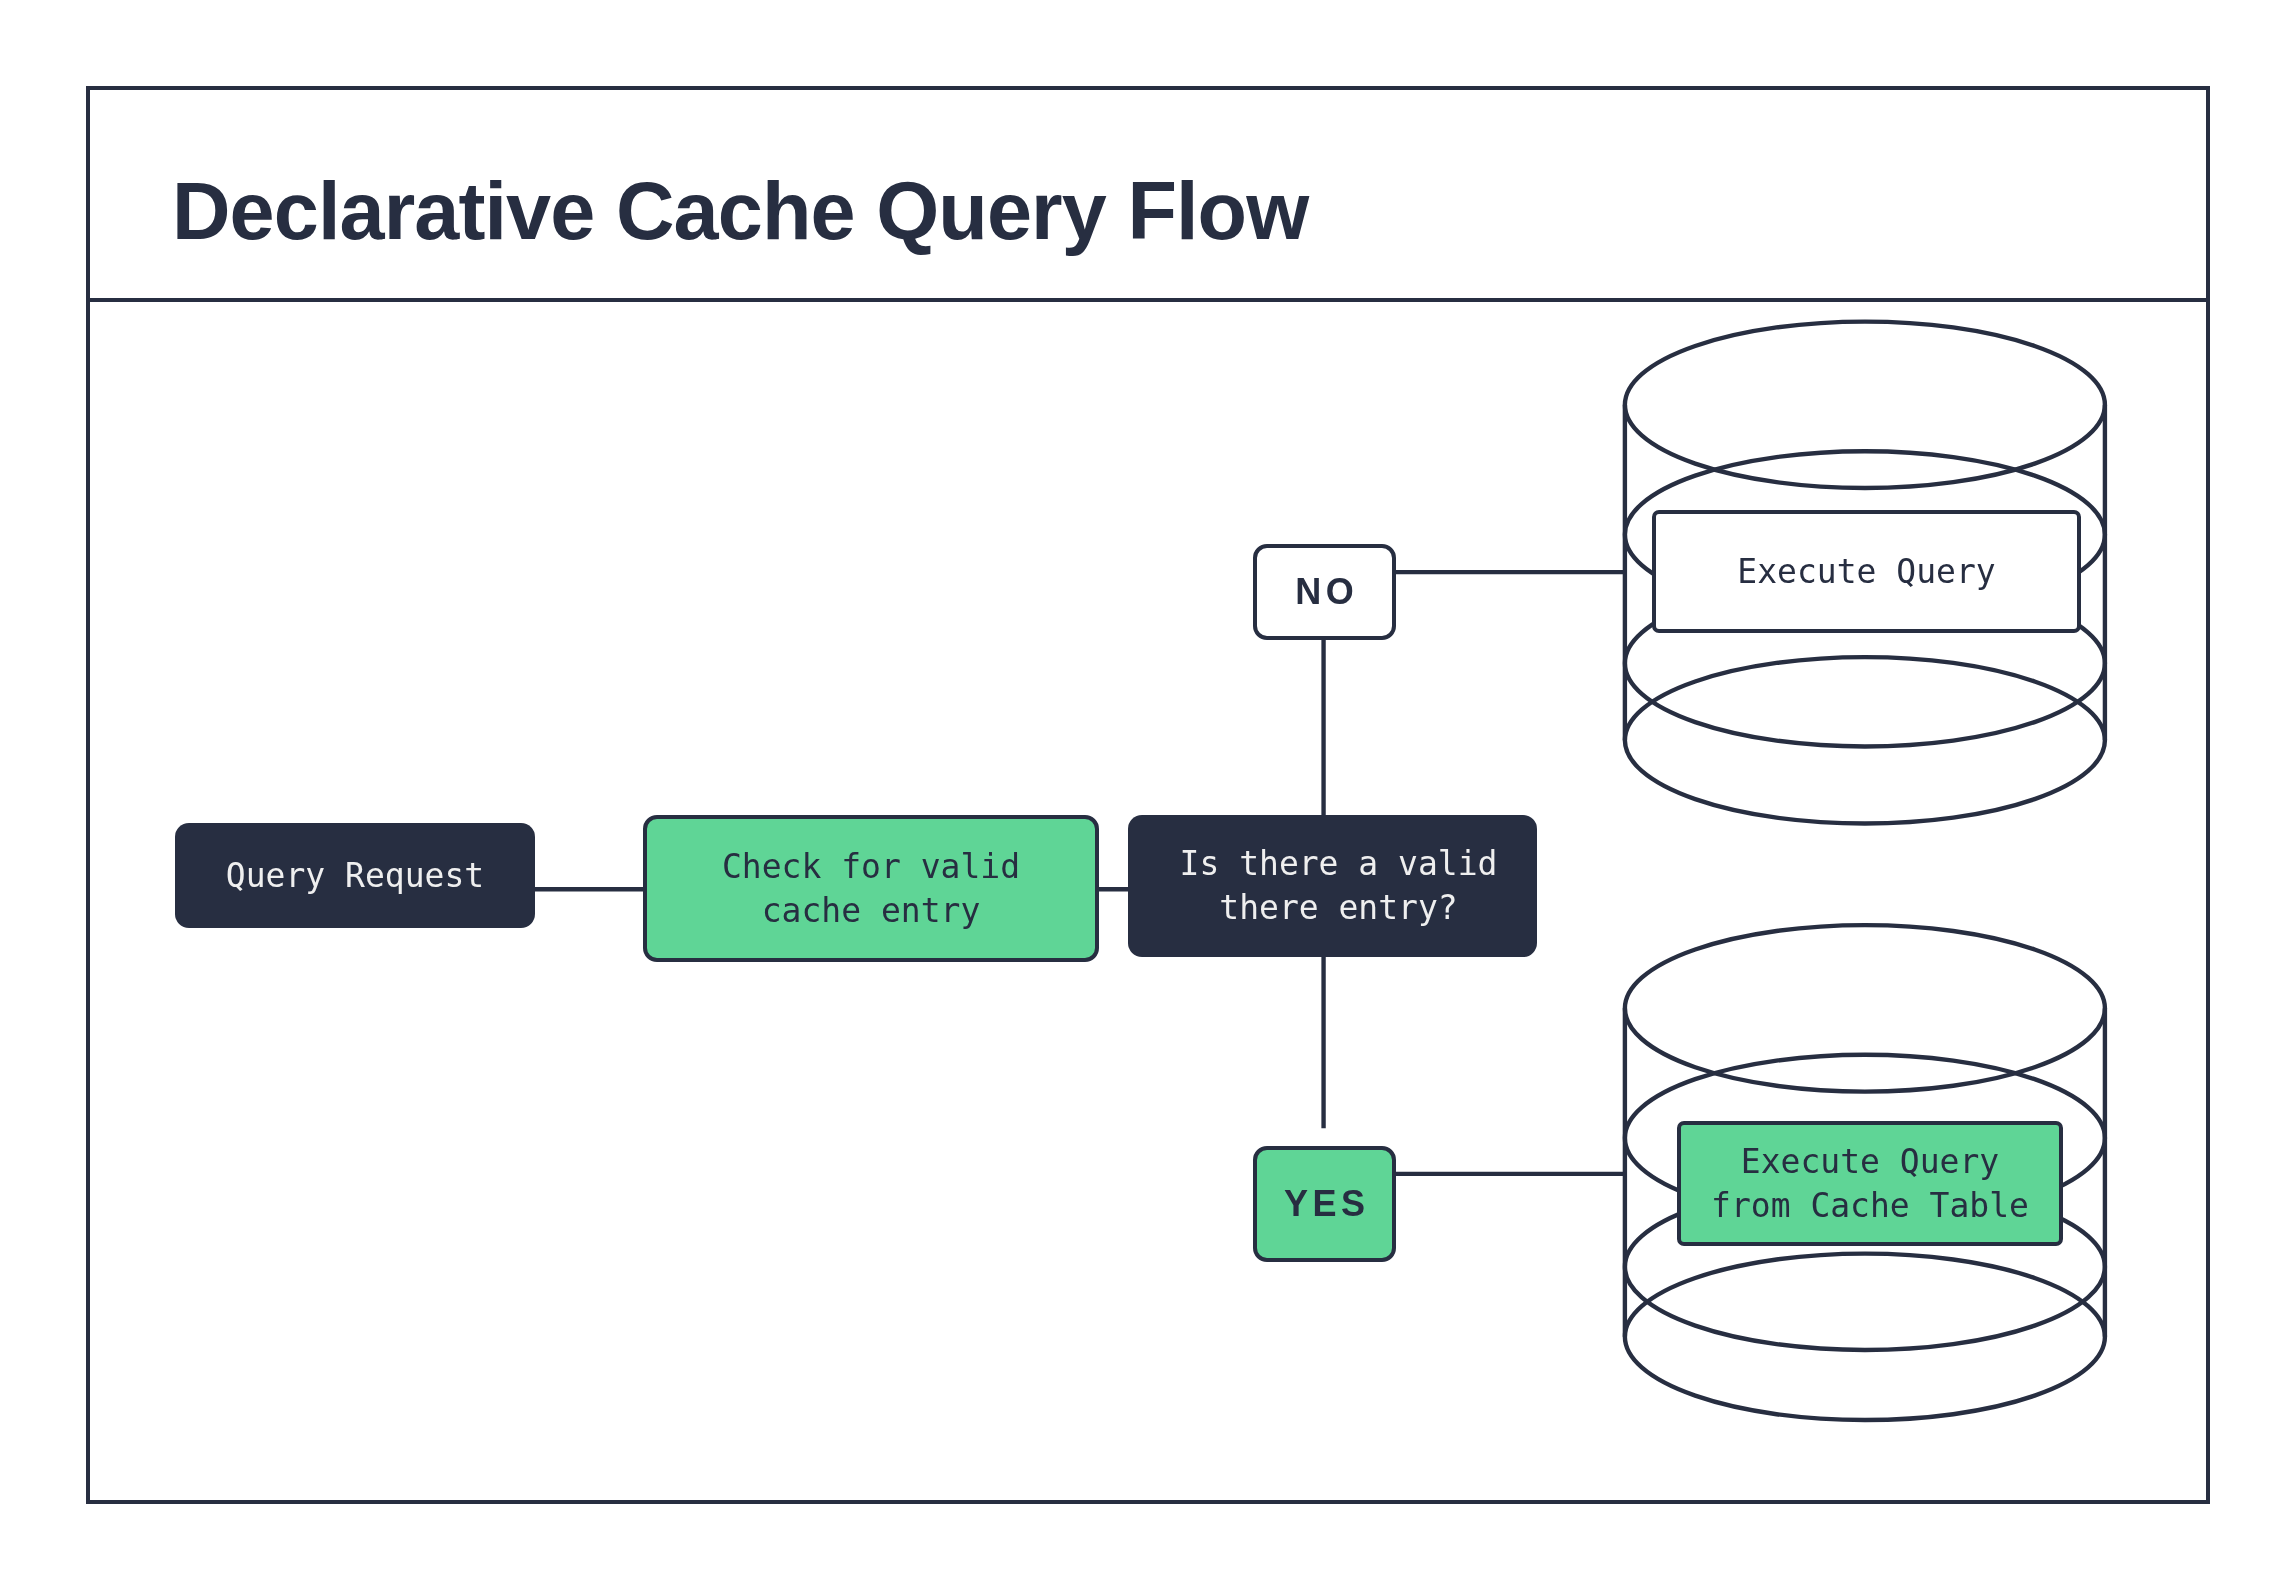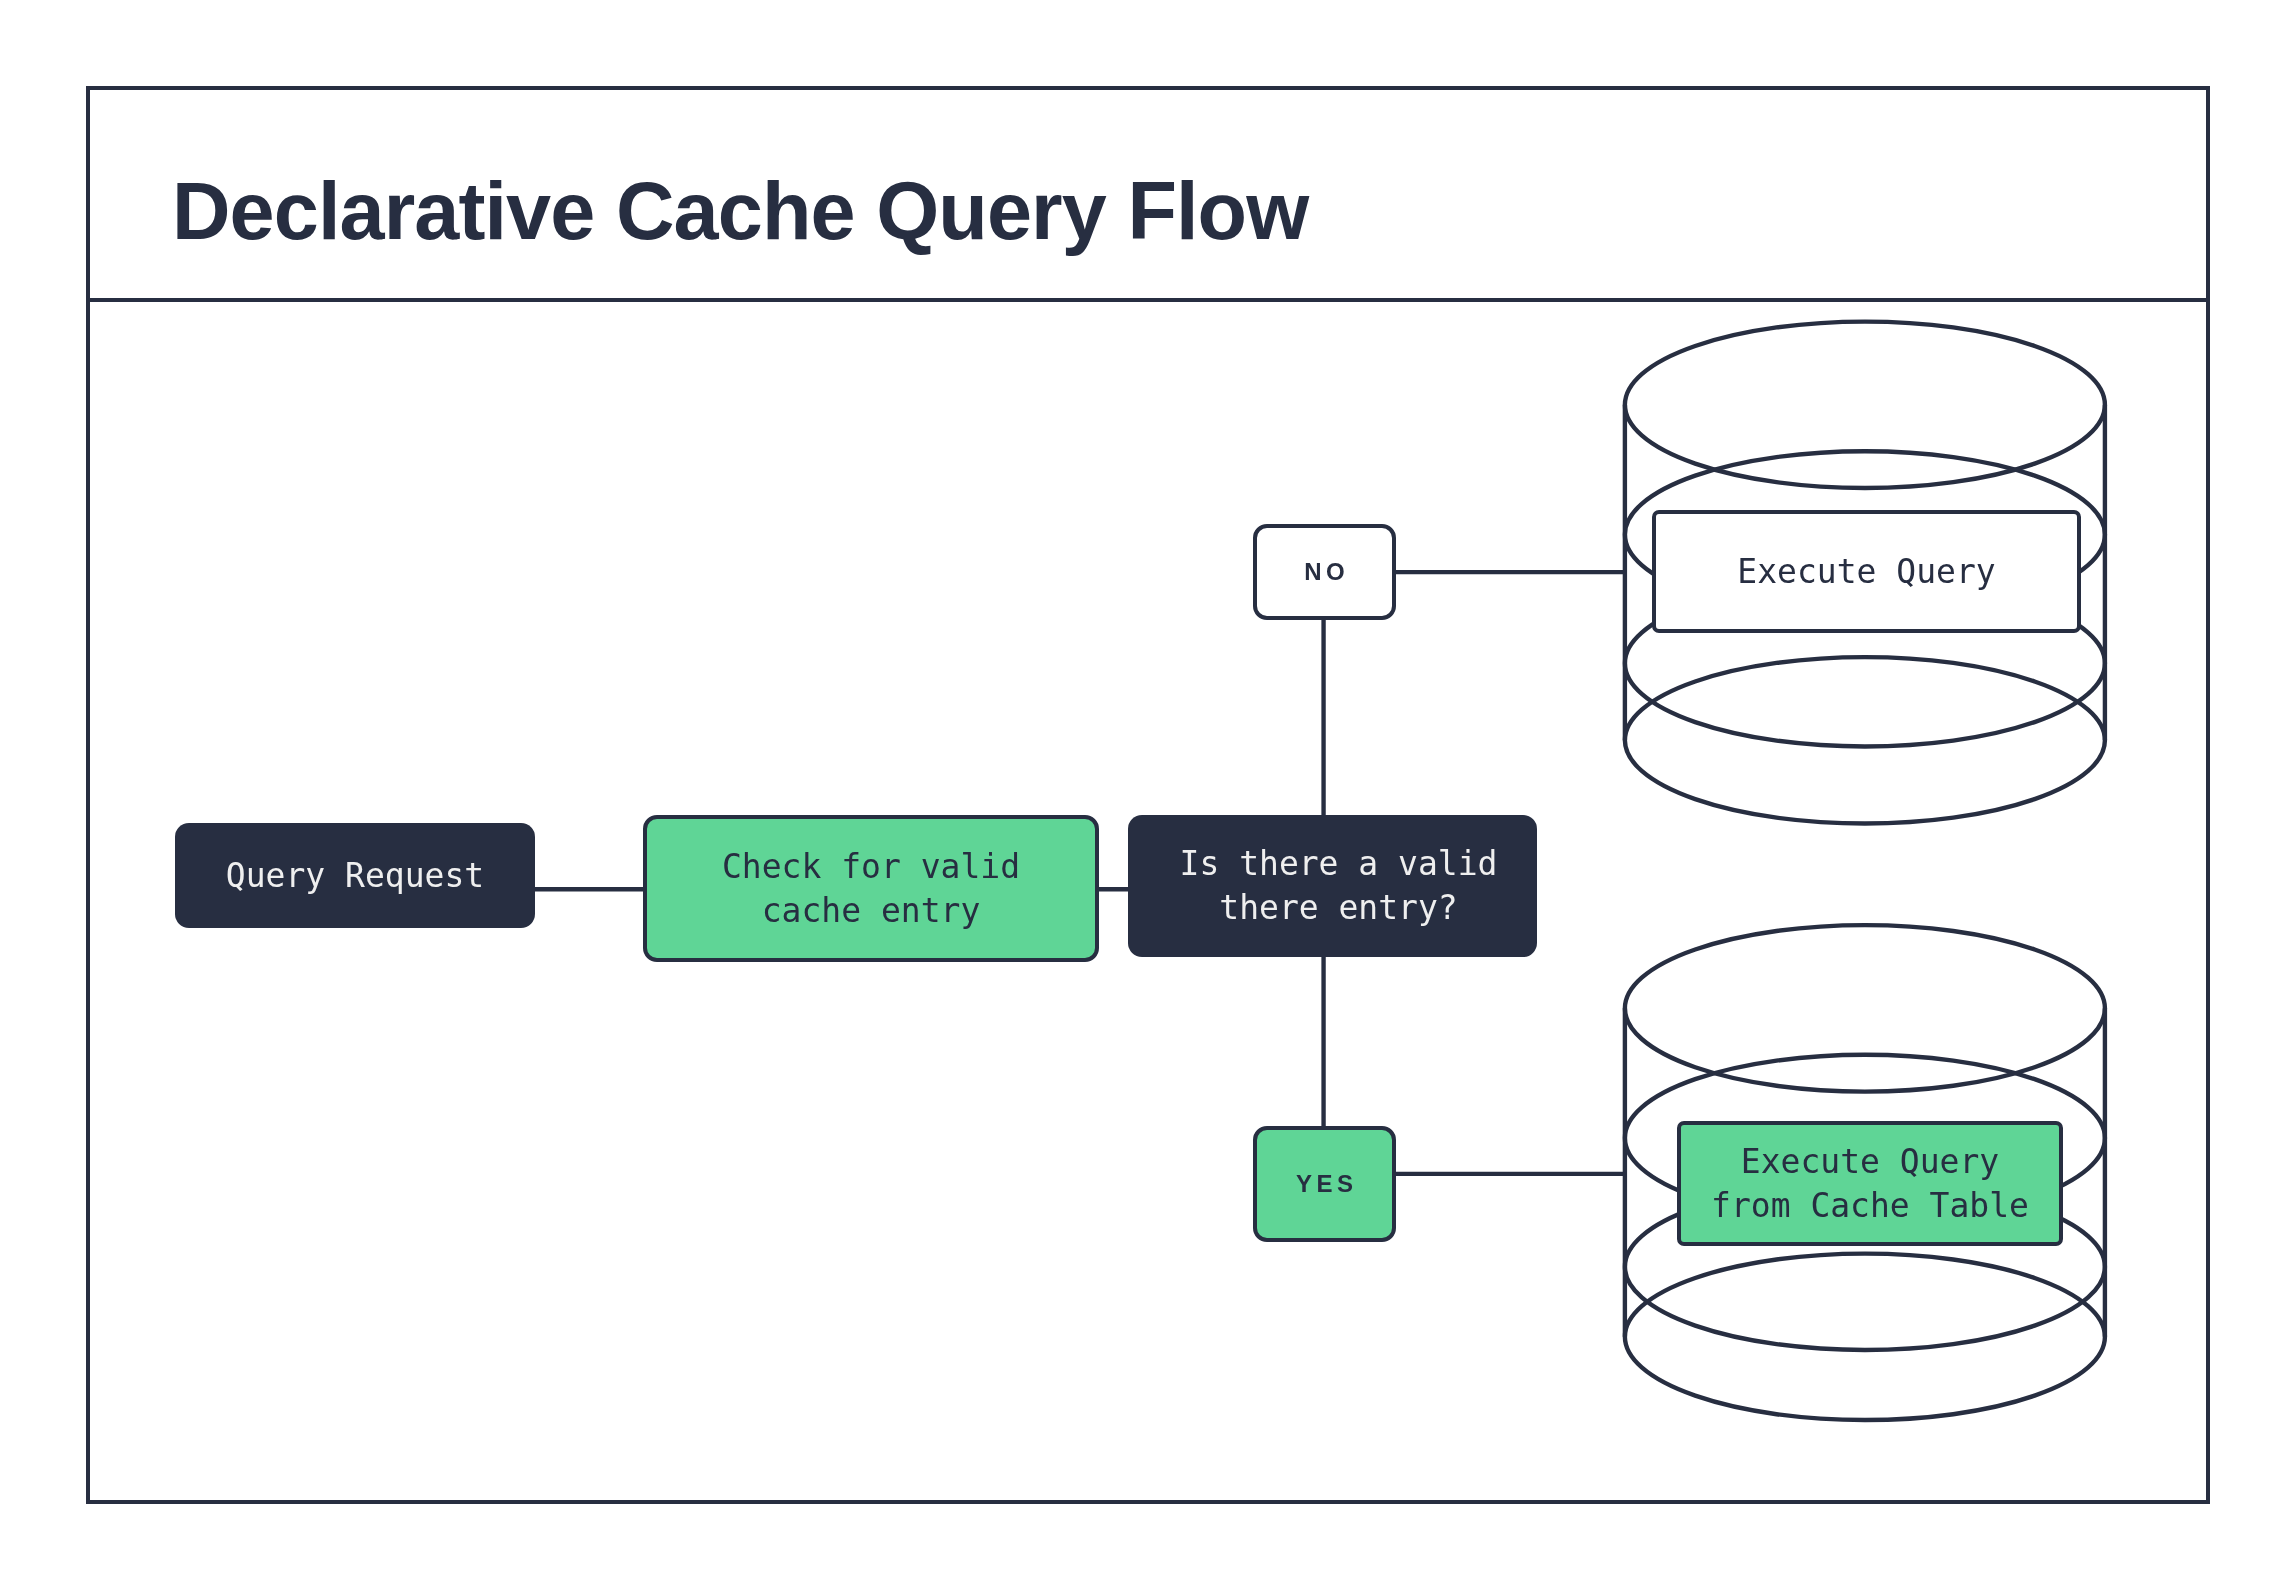--- a/index.html
+++ b/index.html
@@ -50,23 +50,24 @@
     line-height:44px;
     border-radius:14px;
     white-space:nowrap;
   }
   .node.dark{background:var(--dark);color:var(--light-text);}
   .node.green{background:var(--green);border:4.4px solid var(--dark);color:var(--dark);}
   .node.white{background:#ffffff;border:4.4px solid var(--dark);color:var(--dark);}
   .node.small{
     font-family:"Liberation Sans", sans-serif;
     font-weight:700;
-    font-size:24px;
+    font-size:36px;
     letter-spacing:4.4px;
     text-indent:4.4px;
+    margin-top:20px;
   }
   .db-label{border-radius:7px;}
 </style>
 </head>
 <body>
 
 <div class="canvas">
 
   <svg class="wires" viewBox="0 0 2620 1816" fill="none" stroke="#272e41" stroke-width="5">
 

